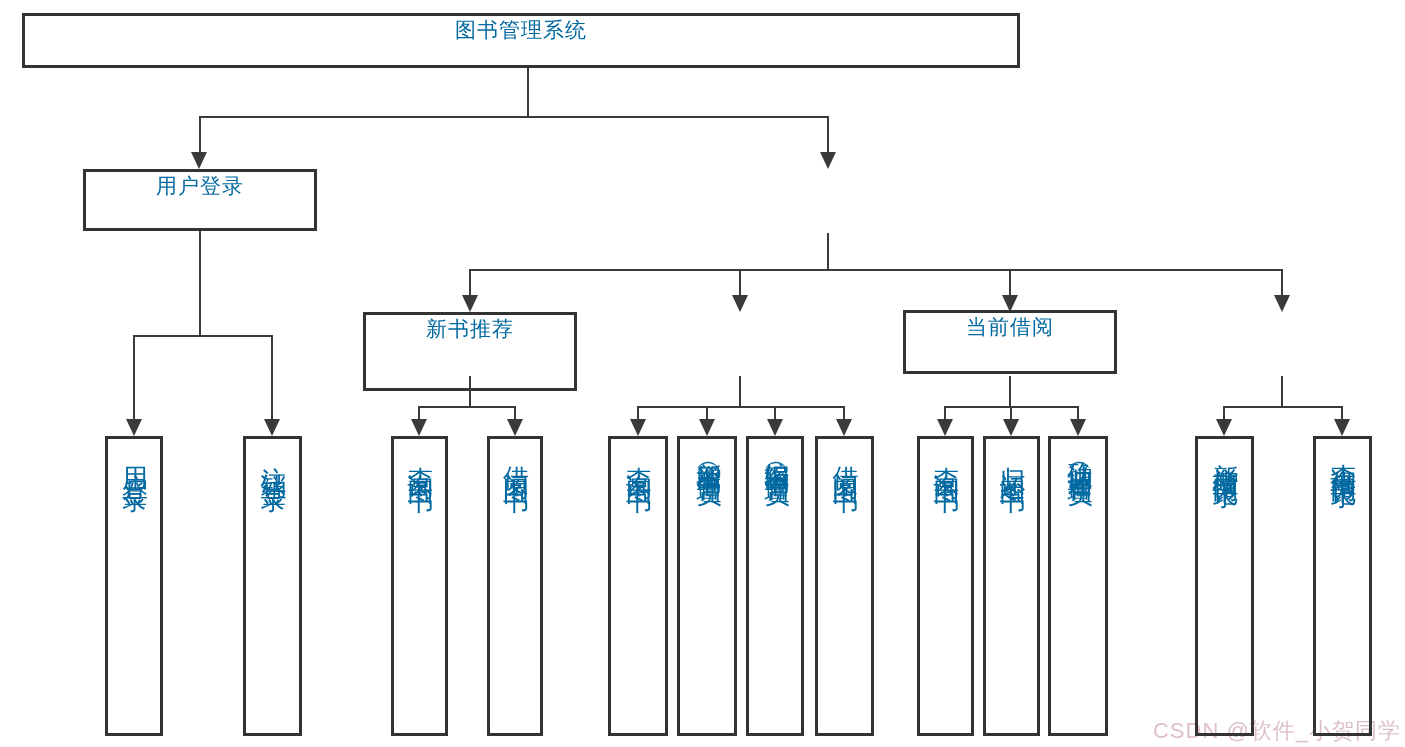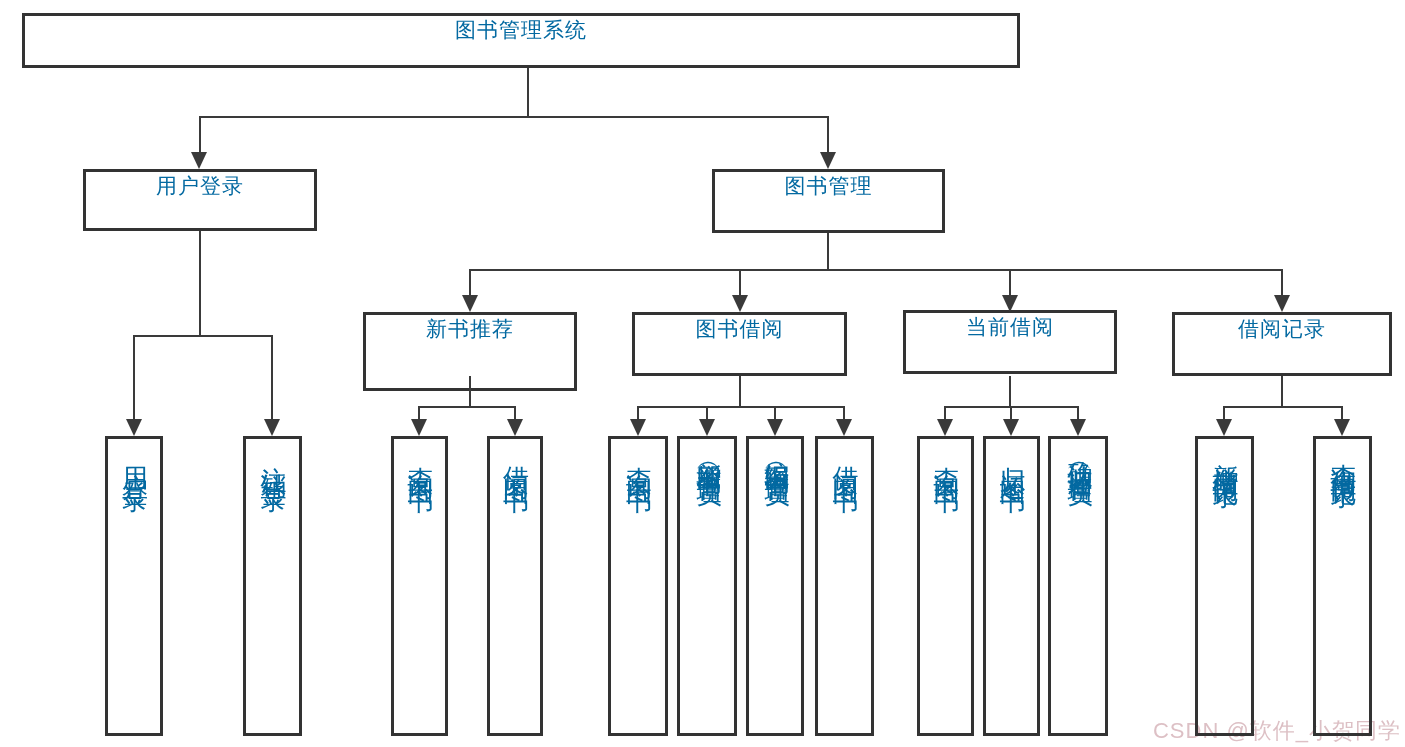--- a/index.html
+++ b/index.html
@@ -34,39 +34,30 @@
 <div id="canvas">
 
   <div class="box h" style="left:22px;top:13px;width:998px;height:55px">
     <span class="label">图书管理系统</span>
   </div>
 
   <div class="box h" style="left:83px;top:169px;width:234px;height:62px">
     <span class="label">用户登录</span>
   </div>
 
-  <div class="box h" style="left:712px;top:169px;width:233px;height:64px">
-    <span class="label">图书管理</span>
-  </div>
 
   <div class="box h" style="left:363px;top:312px;width:214px;height:79px">
     <span class="label">新书推荐</span>
   </div>
 
-  <div class="box h" style="left:632px;top:312px;width:215px;height:64px">
-    <span class="label">图书借阅</span>
-  </div>
 
   <div class="box h" style="left:903px;top:310px;width:214px;height:64px">
     <span class="label">当前借阅</span>
   </div>
 
-  <div class="box h" style="left:1172px;top:312px;width:220px;height:64px">
-    <span class="label">借阅记录</span>
-  </div>
 
   <div class="box v" style="left:105px;top:436px;width:58px;height:300px">
     <span class="vtext">用户登录</span>
   </div>
 
   <div class="box v" style="left:243px;top:436px;width:59px;height:300px">
     <span class="vtext">注销登录</span>
   </div>
 
   <div class="box v" style="left:391px;top:436px;width:57px;height:300px">

